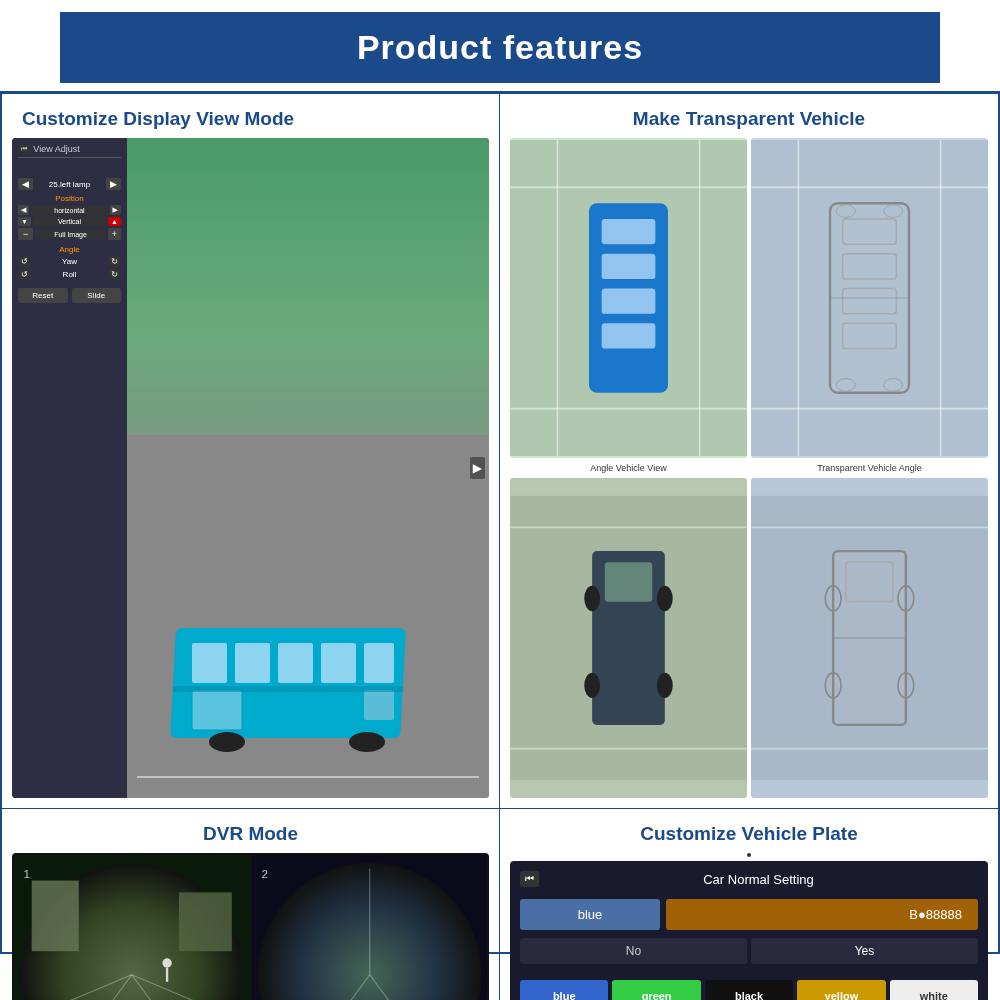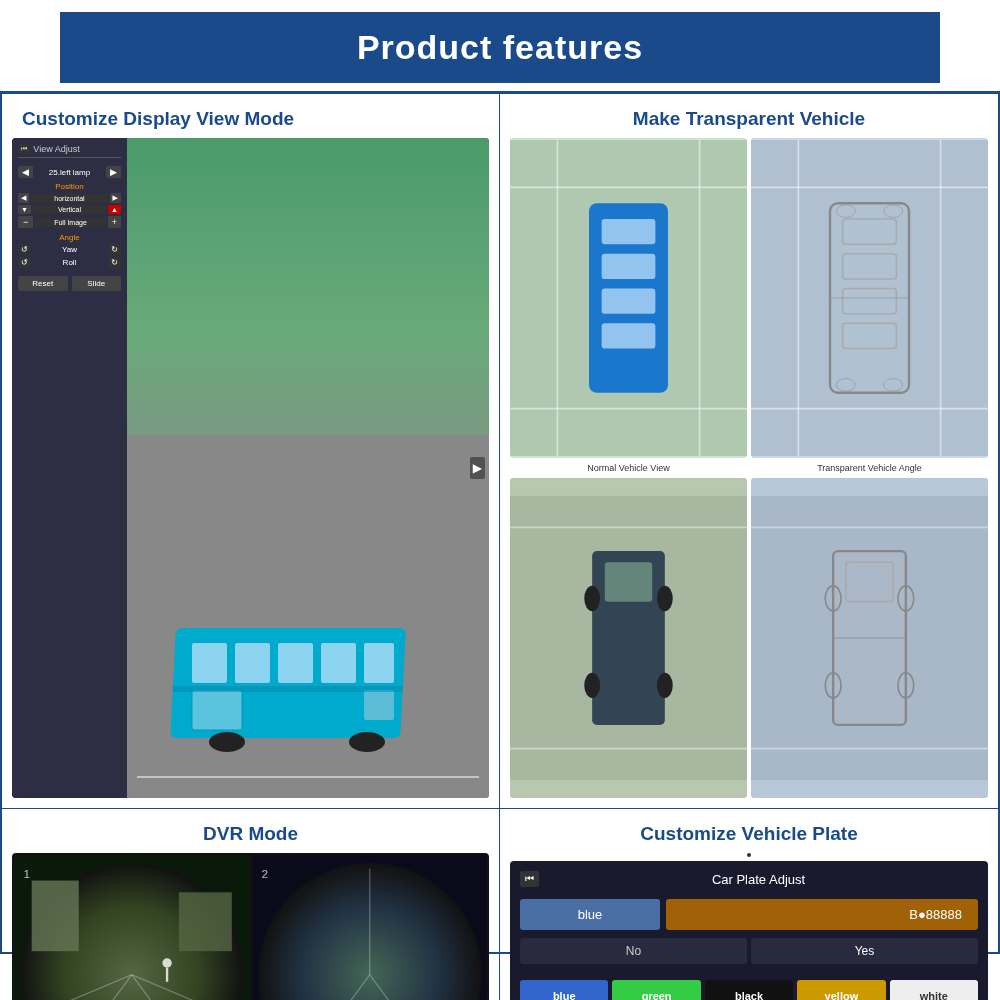--- a/index.html
+++ b/index.html
@@ -23,21 +23,21 @@
 
 <div style="display:grid; grid-template-columns:1fr 1fr; grid-template-rows:1fr 1fr;
             height:860px; border:2px solid #1a4a8a; border-top:none;">
 
   <div style="border-right:1px solid #1a4a8a; border-bottom:1px solid #1a4a8a; display:flex; flex-direction:column;">
     <div style="color:#1a4a8a; font-size:19px; font-weight:bold; padding:14px 20px 8px; ">Customize Display View Mode</div>
     <div style="flex:1; padding:0 10px 10px; overflow:hidden;">
       <div style="background:#1a1a2e; border-radius:4px; height:100%; display:flex; overflow:hidden;">
 
         <div style="background:#2d2d44; width:115px; padding:6px; color:#fff; font-size:9px; flex-shrink:0;">
-          <div style="display:flex; align-items:center; gap:3px; font-size:9px; color:#ccc; margin-bottom:8px; border-bottom:1px solid #555; padding-bottom:3px;">
+          <div style="display:flex; align-items:center; gap:3px; font-size:9px; color:#ccc; margin-bottom:20px; border-bottom:1px solid #555; padding-bottom:3px;">
             <span style="background:#333; padding:1px 3px; border-radius:1px; font-size:7px;">⏮</span>
             <span style="font-size:9px;">View Adjust</span>
           </div>
           <div style="display:flex; align-items:center; justify-content:space-between; margin-bottom:4px;">
             <span style="background:#444; padding:1px 4px; border-radius:1px; cursor:pointer;">◀</span>
             <span style="font-size:8px; color:#fff;">25.left lamp</span>
             <span style="background:#444; padding:1px 4px; border-radius:1px; cursor:pointer;">▶</span>
           </div>
           <div style="color:#f90; text-align:center; font-size:8px; margin:3px 0 2px;">Position</div>
           <div style="display:flex; align-items:center; gap:2px; margin:2px 0;">
@@ -141,21 +141,21 @@
             <rect x="58" y="116" width="34" height="16" rx="2" fill="none" stroke="#aaa" stroke-width="1"></rect>
 
             <line x1="50" y1="100" x2="100" y2="100" stroke="#888" stroke-width="0.5" opacity="0.7"></line>
             <ellipse cx="60" cy="45" rx="6" ry="4" fill="none" stroke="#999" stroke-width="0.5"></ellipse>
             <ellipse cx="90" cy="45" rx="6" ry="4" fill="none" stroke="#999" stroke-width="0.5"></ellipse>
             <ellipse cx="60" cy="155" rx="6" ry="4" fill="none" stroke="#999" stroke-width="0.5"></ellipse>
             <ellipse cx="90" cy="155" rx="6" ry="4" fill="none" stroke="#999" stroke-width="0.5"></ellipse>
           </svg>
         </div>
 
-        <div style="text-align:center; font-size:9px; color:#333; padding:1px 0;">Normal Vehicle View</div>
+        <div style="text-align:center; font-size:9px; color:#333; padding:1px 0;">Angle Vehicle View</div>
         <div style="text-align:center; font-size:9px; color:#333; padding:1px 0;">Transparent Vehicle Angle</div>
 
         <div style="background:#b8c8b0; border-radius:3px; position:relative; overflow:hidden;">
           <svg width="100%" height="100%" viewBox="0 0 150 180">
             <rect x="0" y="0" width="150" height="180" fill="#a8b8a0"></rect>
             <line x1="0" y1="20" x2="150" y2="20" stroke="#fff" stroke-width="1" opacity="0.4"></line>
             <line x1="0" y1="160" x2="150" y2="160" stroke="#fff" stroke-width="1" opacity="0.4"></line>
 
             <rect x="52" y="35" width="46" height="110" rx="3" fill="#334455"></rect>
             <rect x="60" y="42" width="30" height="25" rx="2" fill="rgba(150,200,160,0.5)"></rect>
@@ -245,21 +245,21 @@
 
   <div style="display:flex; flex-direction:column;">
     <div style="color:#1a4a8a; font-size:19px; font-weight:bold; padding:14px 20px 8px; text-align:center;">Customize Vehicle Plate</div>
     <div style="flex:1; padding:0 10px 10px; overflow:hidden;">
 
       <div style="width:4px; height:4px; background:#333; border-radius:50%; margin: 0 auto 4px;"></div>
       <div style="background:#1a1a2e; border-radius:4px; height:calc(100% - 8px); padding:10px;">
 
         <div style="display:flex; align-items:center; margin-bottom:12px;">
           <span style="background:#333; padding:2px 5px; border-radius:2px; color:#fff; font-size:10px; cursor:pointer;">⏮</span>
-          <span style="color:#fff; font-size:13px; flex:1; text-align:center;">Car Plate Adjust</span>
+          <span style="color:#fff; font-size:13px; flex:1; text-align:center;">Car Normal Setting</span>
         </div>
 
         <div style="display:flex; gap:6px; margin-bottom:8px;">
           <div style="background:#4a6fa5; color:#fff; font-size:13px; padding:8px 0; border-radius:3px; flex:1; text-align:center; cursor:pointer;">blue</div>
           <div style="background:#a16207; color:#fff; font-size:13px; padding:8px 16px; border-radius:3px; flex:2; text-align:right; cursor:pointer;">B●88888</div>
         </div>
 
         <div style="display:flex; gap:4px; margin-bottom:16px;">
           <div style="background:#2a2a3e; color:#ccc; font-size:12px; padding:6px 0; border-radius:3px; flex:1; text-align:center; cursor:pointer;">No</div>
           <div style="background:#2a2a3e; color:#fff; font-size:12px; padding:6px 0; border-radius:3px; flex:1; text-align:center; cursor:pointer;">Yes</div>

